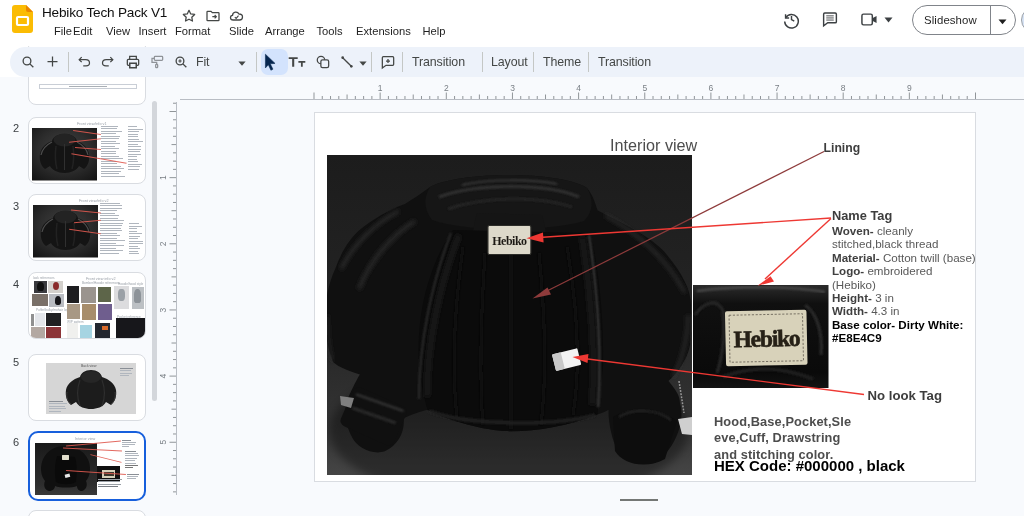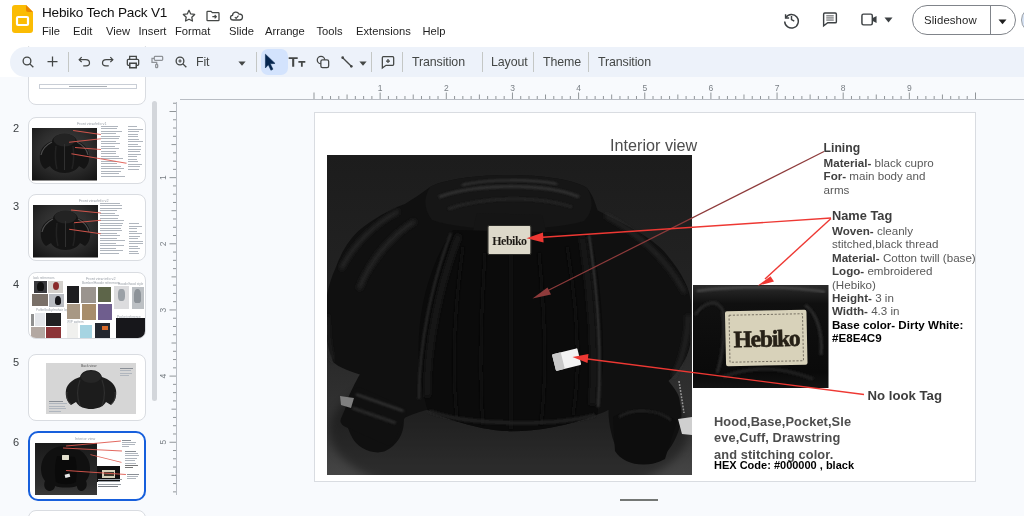--- a/index.html
+++ b/index.html
@@ -68,21 +68,21 @@
       </svg>
     <svg class="tbicon" style="left:205px" width="16" height="16" viewBox="0 0 24 24" fill="none" stroke="#444746" stroke-width="1.9">
         <path d="M3 6 Q3 5 4 5 L9 5 L11 7 L20 7 Q21 7 21 8 L21 18 Q21 19 20 19 L4 19 Q3 19 3 18 Z"></path>
         <path d="M11 13 h6 M14.5 10.5 L17 13 L14.5 15.5" stroke-width="1.7"></path>
       </svg>
     <svg class="tbicon" style="left:228px" width="17" height="16" viewBox="0 0 24 24" fill="none" stroke="#444746" stroke-width="1.9">
         <path d="M7 18 Q3 18 3 14.5 Q3 11.3 6 11 Q6.3 7 10.3 6.3 Q14 5.8 15.8 9 Q21 9 21 13.5 Q21 18 16.5 18 Z"></path>
         <path d="M9.5 13.6 L11.5 15.6 L15 11.6" stroke-width="1.7"></path>
       </svg>
     <div id="menus">
-      <span style="left:0px">File</span>
+      <span style="left:12px">File</span>
         <span style="left:31px">Edit</span>
       <span style="left:64px">View</span>
         <span style="left:96.5px">Insert</span>
       <span style="left:133px">Format</span>
         <span style="left:187px">Slide</span>
       <span style="left:223px">Arrange</span>
         <span style="left:274.5px">Tools</span>
       <span style="left:314px">Extensions</span>
         <span style="left:380.5px">Help</span>
     </div>
@@ -564,42 +564,37 @@
         <path d="M112 20 C124 28 130 48 128 70" stroke="#2a2a2a" stroke-width="3" fill="none" filter="url(#cblur)"></path>
         <path d="M30 92 C60 80 90 82 120 94" stroke="#232323" stroke-width="3" fill="none" filter="url(#cblur)"></path>
         <g transform="rotate(-1.2 73 53)">
           <rect x="32.5" y="25.5" width="81.5" height="55" rx="2" fill="#d8d2ba"></rect>
           <rect x="36.5" y="29.5" width="73.5" height="47" fill="none" stroke="#6d675a" stroke-width="0.9" stroke-dasharray="2.2 1.6"></rect>
           <text x="73.5" y="61.5" text-anchor="middle" font-family="Liberation Serif" font-weight="bold" font-size="23.5" fill="#262016" letter-spacing="-1.2" stroke="#262016" stroke-width="0.6">Hebiko</text>
         </g>
       </svg>
 
       <div class="annot ah" style="left:508.6px;top:29.8px">Lining</div>
-      <div class="annot" style="left:508.6px;top:43.5px">
-        <b>Material-</b> black cupro<br>
-        <b>For-</b> main body and<br>
-        arms
-      </div>
       <div class="annot ah" style="left:517px;top:96.5px;font-size:12.8px">Name Tag</div>
       <div class="annot" style="left:517px;top:111.5px">
         <b>Woven-</b> cleanly<br>
         stitched,black thread<br>
         <b>Material-</b> Cotton twill (base)<br>
         <b>Logo-</b> embroidered<br>
         (Hebiko)<br>
         <b>Height-</b> 3 in<br>
         <b>Width-</b> 4.3 in<br>
         <b style="color:#000">Base color- Dirty White:</b><br>
         <b style="color:#000">#E8E4C9</b>
       </div>
       <div class="annot ah" style="left:552.5px;top:276px;font-size:13.2px">No look Tag</div>
       <div class="annot" style="left:399px;top:301.5px;font-size:12.8px;line-height:16.3px;font-weight:bold;color:#4d4d4d;letter-spacing:0.1px">
         Hood,Base,Pocket,Sle<br>eve,Cuff, Drawstring<br>and stitching color.
       </div>
-      <div class="annot" style="left:399px;top:346.5px;font-size:11px;color:#000;font-weight:bold">
+      <div class="annot" style="left:399px;top:346.5px;font-size:15px;color:#000;font-weight:bold">
         HEX Code: #000000 , black
       </div>
 
       <svg style="position:absolute;left:0;top:0;pointer-events:none" width="661.5" height="370.5" viewBox="0 0 661.5 370.5">
         <g fill="none">
           <path d="M509 38.5 L226.5 180.8" stroke="#8e3b3b" stroke-width="1.2"></path>
           <path d="M232.5 174.5 L217.5 185.5 L236 181.5 Z" fill="#8e3b3b" stroke="none"></path>
           <path d="M516 105 L224 124.5" stroke="#ee3833" stroke-width="1.4"></path>
           <path d="M228 119.5 L211.5 125.3 L228.6 129.5 Z" fill="#ee3833" stroke="none"></path>
           <path d="M516 105.5 L450 166" stroke="#ee3833" stroke-width="1.4"></path>

